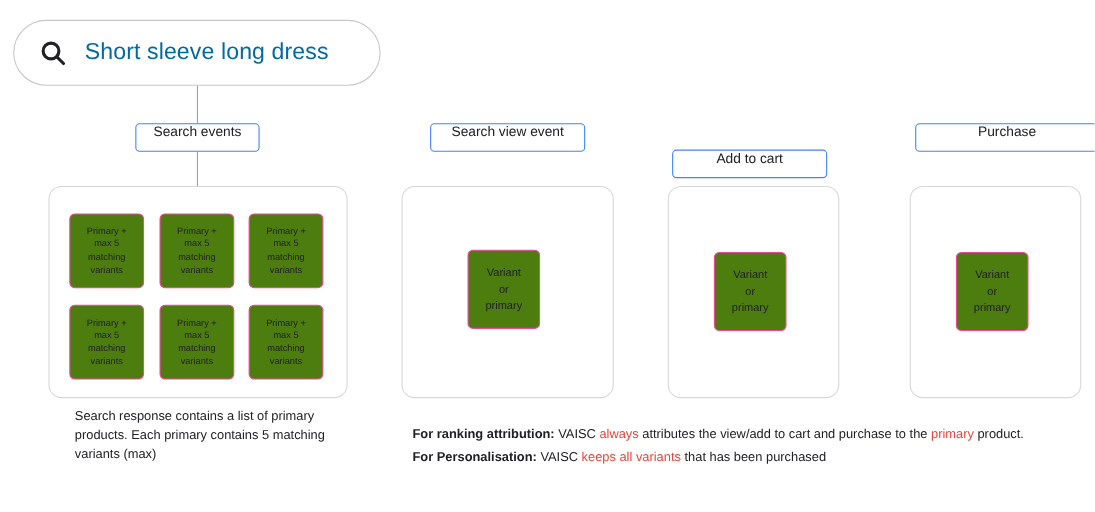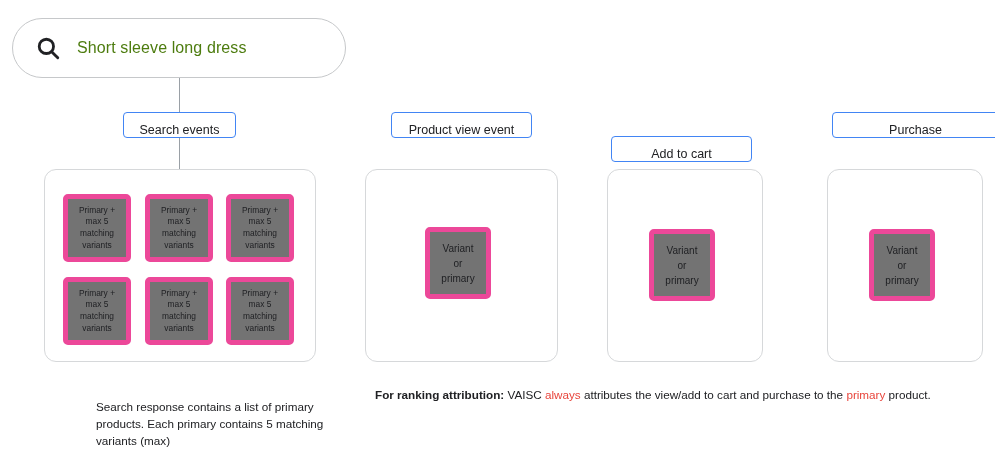--- a/index.html
+++ b/index.html
@@ -32,88 +32,87 @@
     padding-left: 22px;
   }
   .search-icon {
     width: 26px;
     height: 26px;
     flex: 0 0 auto;
     margin-right: 16px;
     color: #202124;
   }
   .search-text {
-    font-size: 16px;
-    color: #4d7c0f;
+    font-size: 21px;
+    color: #0369a1;
     letter-spacing: 0.1px;
     white-space: nowrap;
   }
 
   
   .vline {
     position: absolute;
     width: 1px;
     background: #9aa0a6;
   }
 
   
   .stage-label {
     position: absolute;
     height: 26px;
     border: 1px solid #4285f4;
     border-radius: 4px;
     background: #fff;
     display: flex;
-    align-items: flex-end;
+    align-items: flex-start;
     justify-content: center;
     font-size: 12.5px;
     color: #202124;
     box-sizing: border-box;
   }
 
   
   .panel {
     position: absolute;
     border: 1px solid #d6d8da;
     border-radius: 12px;
     background: #fff;
     box-sizing: border-box;
   }
 
   
   .card {
     position: absolute;
-    border: 5px solid #ec4899;
+    border: 1px solid #ec4899;
     border-radius: 5px;
-    background: #737373;
+    background: #4d7c0f;
     box-sizing: border-box;
     display: flex;
     align-items: center;
     justify-content: center;
     text-align: center;
     font-size: 8.4px;
     line-height: 1.38;
     color: #202124;
     padding: 2px;
   }
   .card-variant {
     font-size: 10px;
     line-height: 1.5;
   }
 
   
   .caption-left {
     position: absolute;
     left: 68px;
-    top: 398px;
+    top: 370px;
     width: 250px;
     font-size: 11.7px;
     line-height: 1.47;
     color: #202124;
-    margin-left: 28px;
   }
   .caption-right {
     position: absolute;
     left: 375px;
     top: 389px;
     width: 615px;
     font-size: 11.7px;
     line-height: 1.0;
     color: #202124;
   }
@@ -136,21 +135,21 @@
   <span class="search-text">Short sleeve long dress</span>
 </div>
 
 <div class="vline" style="left:179px; top:78px; height:34px;"></div>
 <div class="vline" style="left:179px; top:138px; height:31px;"></div>
 
 <div class="stage-label" style="left:123px; top:112px; width:113px;">
   <span>Search events</span>
 </div>
 <div class="stage-label" style="left:391px; top:112px; width:141px;">
-  <span>Product view event</span>
+  <span>Search view event</span>
 </div>
 <div class="stage-label" style="left:611px; top:112px; width:141px;margin-top:24px;">
   <span>Add to cart</span>
 </div>
 <div class="stage-label" style="left:832px; top:112px; width:167px;">
   <span>Purchase</span>
 </div>
 
 <div class="panel" style="left:44px; top:169px; width:272px; height:193px;">
   <div class="card" style="left:18px; top:24px; width:68px; height:68px;">
@@ -232,13 +231,16 @@
     </span>
   </div>
 </div>
 
 <div class="caption-left">Search response contains a list of primary products. Each primary contains 5 matching variants (max)</div>
 
 <div class="caption-right">
   <p>
     <span class="bold">For ranking attribution:</span><span> VAISC </span><span class="red">always</span><span> attributes the view/add to cart and purchase to the </span><span class="red">primary</span><span> product.</span>
   </p>
+  <p>
+    <span class="bold">For Personalisation:</span><span> VAISC </span><span class="red">keeps all variants</span><span> that has been purchased</span>
+  </p>
 </div>
 
 </body></html>

